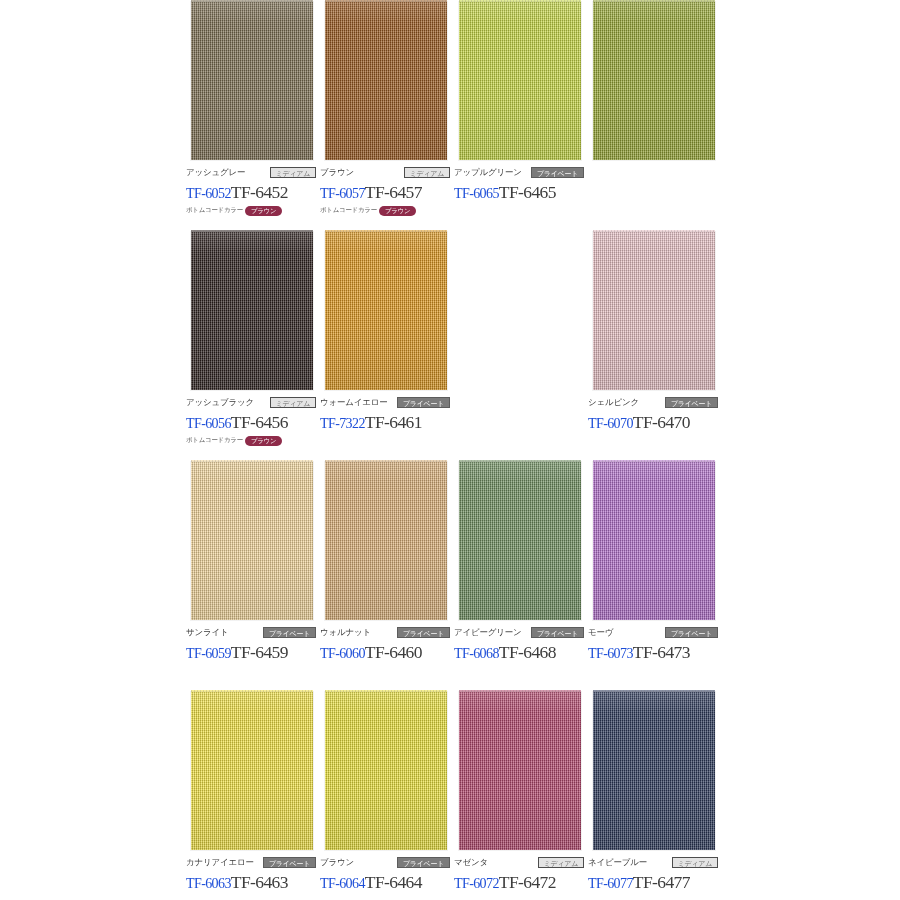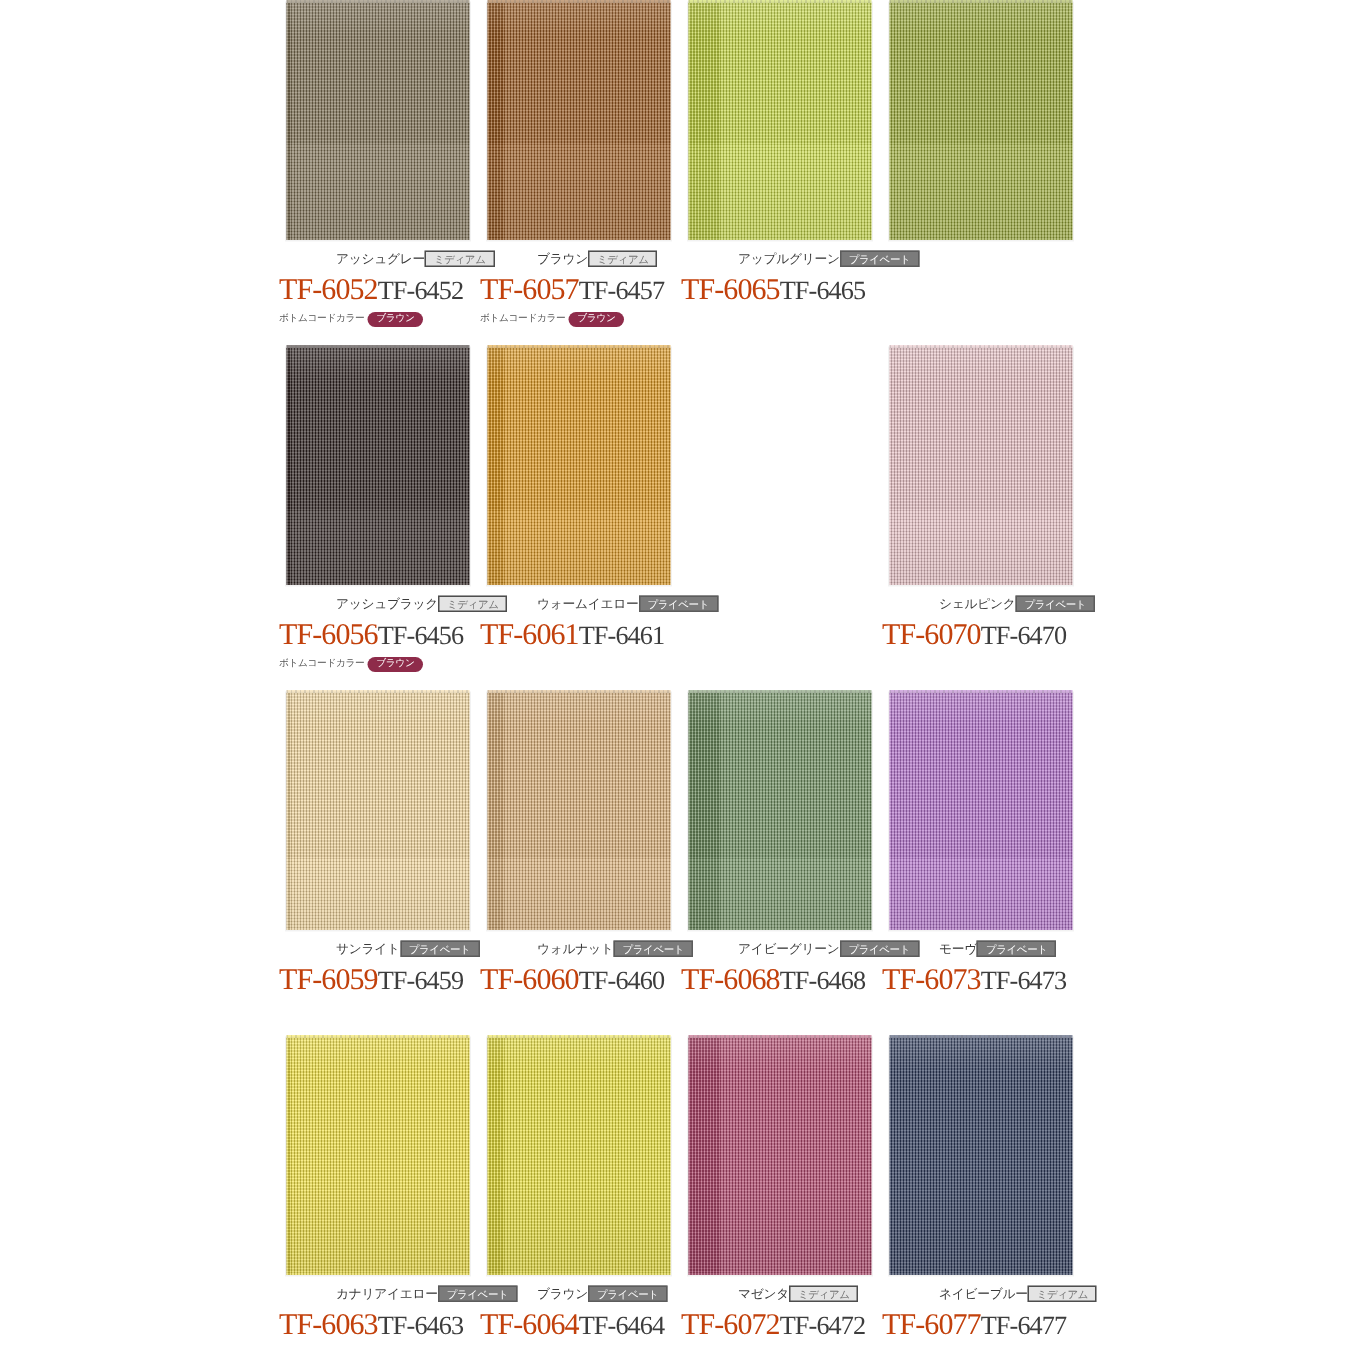--- a/index.html
+++ b/index.html
@@ -88,23 +88,23 @@
   
   .labels {
     position: absolute;
     top: 166px;
     left: 0;
     width: 132px;
   }
   .name-line {
     display: flex;
     align-items: center;
+    justify-content: space-between;
     height: 13px;
     width: 130px;
-    margin-left: 38px;
   }
   .color-name {
     font-size: 8.5px;
     color: #3a3a3a;
     letter-spacing: -0.2px;
     white-space: nowrap;
     line-height: 13px;
   }
   .badge {
     font-size: 7px;
@@ -124,22 +124,22 @@
     background: #7b7b7b;
     color: #ffffff;
     border: 1px solid #5c5c5c;
   }
   .codes {
     margin-top: 3px;
     white-space: nowrap;
     width: 132px;
   }
   .code-a {
-    font-size: 20px;
-    color: #c2410c;
+    font-size: 14px;
+    color: #1d4ed8;
     letter-spacing: -0.6px;
     font-family: "Liberation Serif", "DejaVu Serif", serif;
   }
   .code-b {
     font-size: 17.5px;
     color: #3d3d3d;
     letter-spacing: -0.6px;
     margin-left: 0;
     font-family: "Liberation Serif", "DejaVu Serif", serif;
   }
@@ -254,21 +254,21 @@
         <div class="cell c1">
           <div class="swatch-wrap">
             <div class="swatch-edge" style="background-color: rgb(224, 154, 32);"></div>
             <div class="swatch" style="background-color: rgb(224, 154, 32);"></div>
           </div>
           <div class="labels">
             <div class="name-line">
               <span class="color-name">ウォームイエロー</span>
               <span class="badge private">プライベート</span>
             </div>
-            <div class="codes"><span class="code-a">TF-6061</span><span class="code-b">TF-6461</span></div>
+            <div class="codes"><span class="code-a">TF-7322</span><span class="code-b">TF-6461</span></div>
             <div class="bottomcord hidden">
               <span class="bottomcord-label"></span>
               <span class="cord-badge"></span>
             </div>
           </div>
         </div>
         <div class="cell c3">
           <div class="swatch-wrap">
             <div class="swatch-edge" style="background-color: rgb(234, 194, 198);"></div>
             <div class="swatch" style="background-color: rgb(234, 194, 198);"></div>

